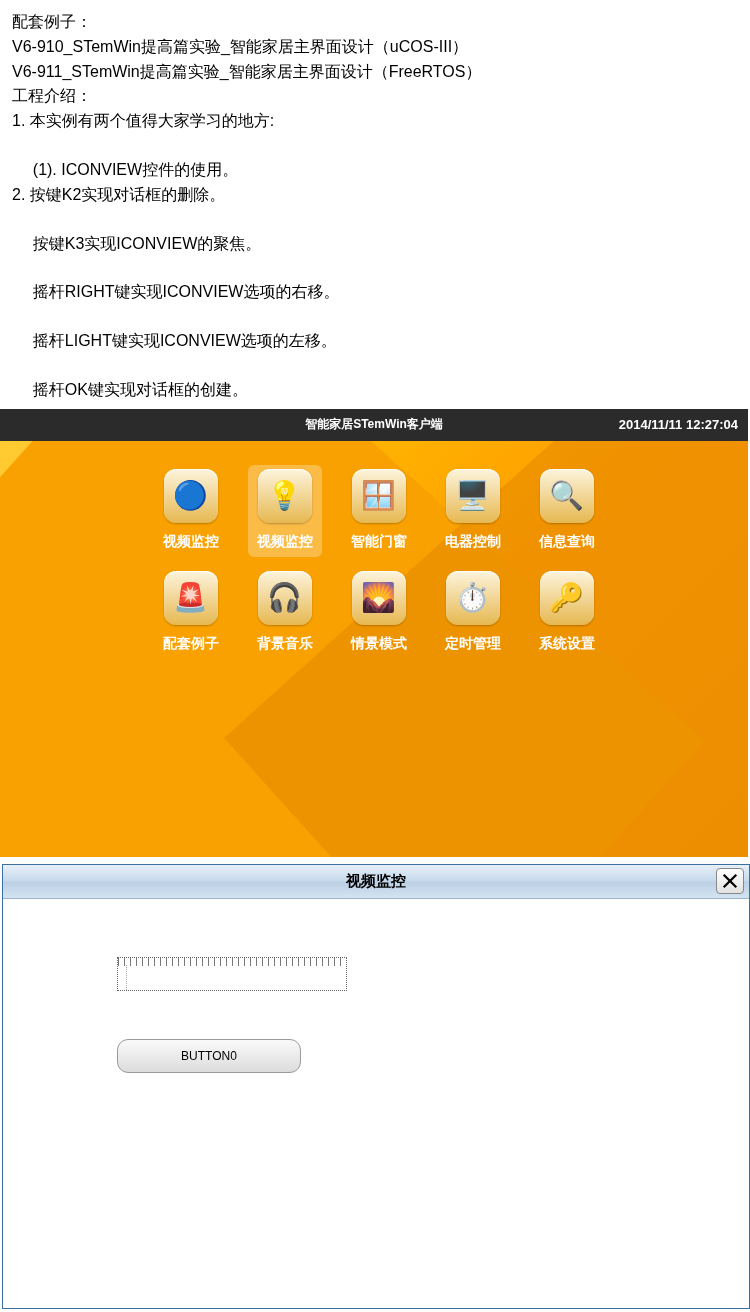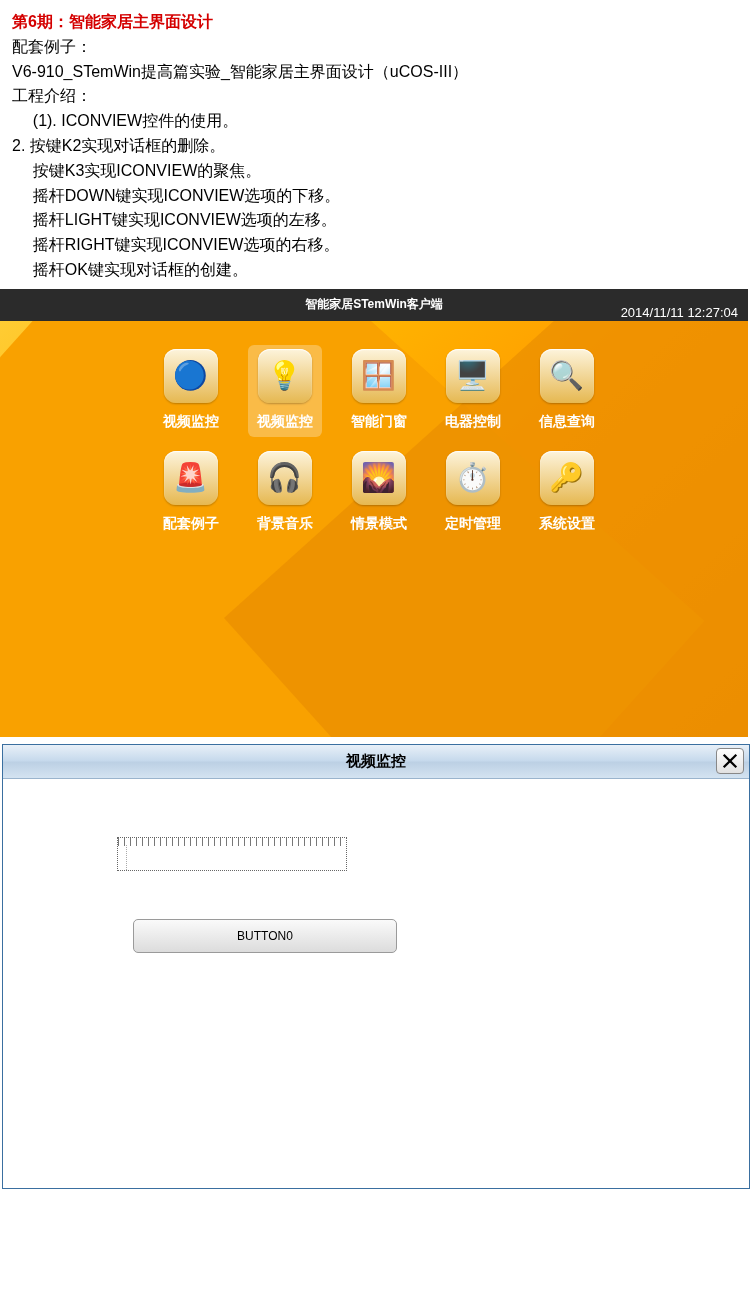--- a/index.html
+++ b/index.html
@@ -1,24 +1,24 @@
 <!DOCTYPE html>
 <html><head>
 <meta charset="utf-8">
 <style>
   * { margin: 0; padding: 0; box-sizing: border-box; }
   body { font-family: "Microsoft YaHei", Arial, sans-serif; background: #fff; width: 750px; }
   .doc { padding: 10px 12px 6px 12px; font-size: 16px; line-height: 1.55; color: #000; }
   .doc .title { color: #d40000; font-weight: bold; }
-  .doc .indent1 { padding-left: 1.3em; }
+  .doc .indent1 { padding-left: 1.3em; margin-top: 24px; }
 
   
   .screenshot1 { position: relative; width: 748px; height: 448px; overflow: hidden; }
   .ss1-statusbar { position: absolute; left:0; top:0; right:0; height:32px; background:#2b2b2b; color:#fff; display:flex; align-items:center; justify-content:center; font-size:12px; font-weight:bold; }
-  .ss1-clock { position:absolute; right:10px; top:8px; height:32px; color:#fff; display:flex; align-items:center; font-size:13px; font-weight:normal; }
+  .ss1-clock { position:absolute; right:10px; top:0; height:32px; color:#fff; display:flex; align-items:center; font-size:13px; font-weight:bold; }
   .ss1-bg { position:absolute; left:0; top:32px; right:0; bottom:0; background:
       linear-gradient(135deg,#ffcc33 0%,#ffb300 32%,#ff9e00 55%,#f39200 100%);
       overflow:hidden; }
   .ss1-bg::before { content:""; position:absolute; left:-140px; bottom:-260px; width:700px; height:700px; background:#f9a100; transform:rotate(42deg); }
   .ss1-bg::after  { content:""; position:absolute; right:-260px; bottom:-230px; width:650px; height:650px; background:#e88c00; transform:rotate(-42deg); opacity:.65; }
   .ss1-grid { position:absolute; left:154px; top:60px; width:470px; display:grid; grid-template-columns:repeat(5,74px); column-gap:20px; row-gap:20px; }
   .ss1-item { width:74px; display:flex; flex-direction:column; align-items:center; cursor:pointer; }
   .ss1-icon { width:54px; height:54px; border-radius:12px; background:linear-gradient(#fdf4dc,#e6b851); box-shadow:inset 0 1px 1px rgba(255,255,255,.9),0 1px 2px rgba(0,0,0,.25); display:flex; align-items:center; justify-content:center; font-size:28px; }
   .ss1-label { margin-top:10px; font-size:14px; color:#fff; font-weight:bold; }
   .ss1-item.selected { background:rgba(255,255,255,.28); border-radius:6px; padding:4px 0 6px; margin:-4px 0 -6px; }
@@ -26,36 +26,36 @@
   
   .screenshot2 { width:748px; height:445px; margin:7px 0 0 2px; border:1px solid #3a6fa0; background:#fff; position:relative; }
   .ss2-titlebar { height:34px; background:linear-gradient(#e8f0f8,#c6d9ec 48%,#bcd0e4 52%,#d4e3f1); border-bottom:1px solid #9ab4cd; display:flex; align-items:center; justify-content:center; position:relative; font-size:15px; font-weight:bold; color:#000; }
   .ss2-close { position:absolute; right:5px; top:3px; width:28px; height:26px; border:1px solid #888; border-radius:4px; background:linear-gradient(#fff,#e1e1e1); display:flex; align-items:center; justify-content:center; cursor:pointer; }
   .ss2-close svg { width:18px; height:18px; }
   .ss2-body { position:absolute; left:0; right:0; top:34px; bottom:0; }
   .ss2-edit { position:absolute; left:114px; top:58px; width:230px; height:34px; border:1px dotted #666; background:#fff; }
   .ss2-edit::before { content:""; position:absolute; left:0; right:0; top:0; height:8px;
      background:repeating-linear-gradient(90deg,#777 0 1px,transparent 1px 6px); }
   .ss2-edit::after { content:""; position:absolute; left:0; top:7px; bottom:0; width:8px; border-right:1px dotted #aaa; }
-  .ss2-button { position:absolute; left:130px; top:140px; width:264px; height:34px; border:1px solid #9a9a9a; border-radius:5px; background:linear-gradient(#fafafa,#dcdcdc); font-size:12px; color:#000; display:flex; align-items:center; justify-content:center; cursor:pointer; font-family:Arial, sans-serif; }
+  .ss2-button { position:absolute; left:114px; top:140px; width:184px; height:34px; border:1px solid #9a9a9a; border-radius:11px; background:linear-gradient(#fafafa,#dcdcdc); font-size:12px; color:#000; display:flex; align-items:center; justify-content:center; cursor:pointer; font-family:Arial, sans-serif; }
 </style>
 </head>
 <body>
 
 <div class="doc">
-  <div class="title">第6期：智能家居主界面设计</div>
   <div>配套例子：</div>
   <div>V6-910_STemWin提高篇实验_智能家居主界面设计（uCOS-III）</div>
+  <div>V6-911_STemWin提高篇实验_智能家居主界面设计（FreeRTOS）</div>
   <div>工程介绍：</div>
+  <div>1. 本实例有两个值得大家学习的地方:</div>
   <div class="indent1">(1). ICONVIEW控件的使用。</div>
   <div>2. 按键K2实现对话框的删除。</div>
   <div class="indent1">按键K3实现ICONVIEW的聚焦。</div>
-  <div class="indent1">摇杆DOWN键实现ICONVIEW选项的下移。</div>
+  <div class="indent1">摇杆RIGHT键实现ICONVIEW选项的右移。</div>
   <div class="indent1">摇杆LIGHT键实现ICONVIEW选项的左移。</div>
-  <div class="indent1">摇杆RIGHT键实现ICONVIEW选项的右移。</div>
   <div class="indent1">摇杆OK键实现对话框的创建。</div>
 </div>
 
 <div class="screenshot1">
   <div class="ss1-statusbar">
     <span>智能家居STemWin客户端</span>
   </div>
   <div class="ss1-clock">2014/11/11  12:27:04</div>
   <div class="ss1-bg"></div>
   <div class="ss1-grid" id="iconGrid">

